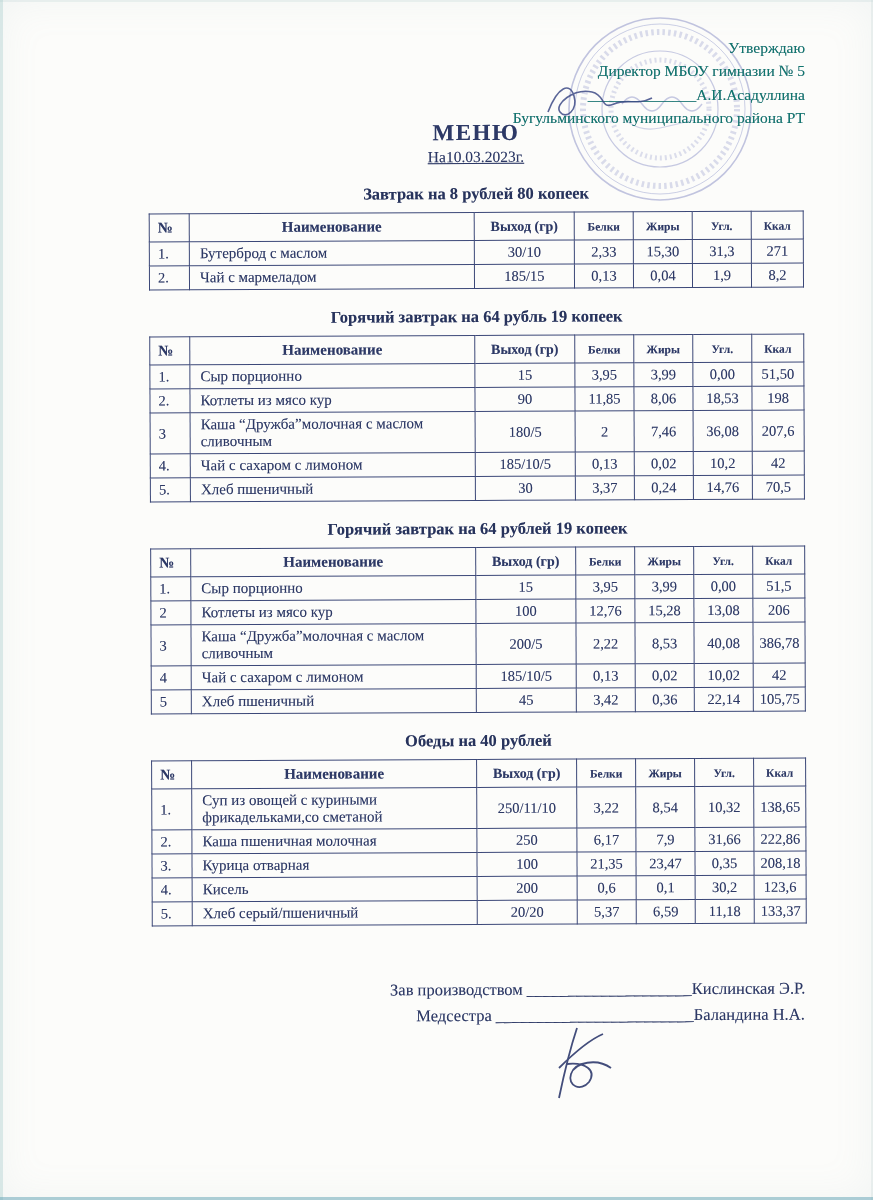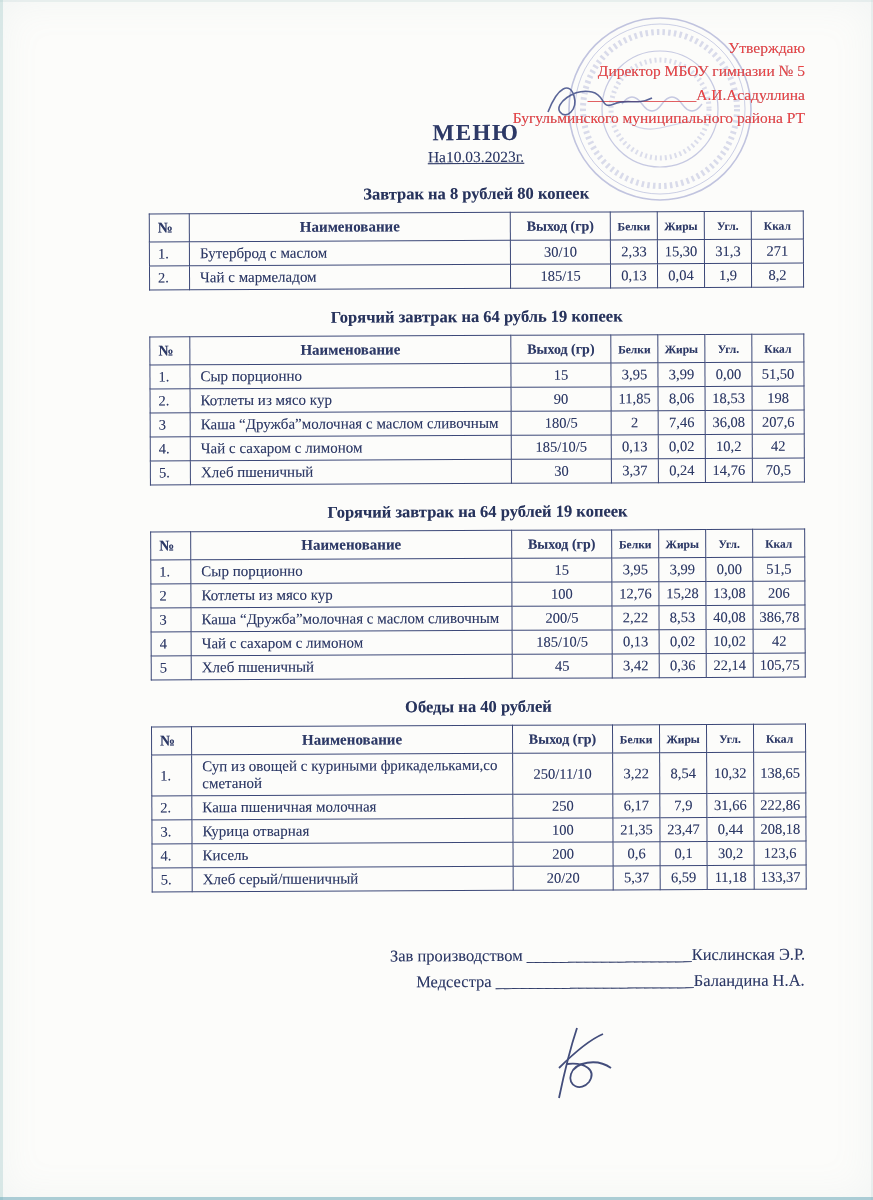--- a/index.html
+++ b/index.html
@@ -13,41 +13,41 @@
                 inset -2px 0 0 rgba(200,215,215,.30),
                 inset 0 2px 0 rgba(195,215,215,.30),
                 inset 0 0 40px rgba(150,180,185,.10);
   }
   .stamp { position:absolute; left:548px; top:12px; z-index:1; }
   .sig-director { position:absolute; left:540px; top:76px; z-index:3; }
   .sig-footer { position:absolute; left:543px; top:1022px; z-index:3; }
 
   .approval {
     position:absolute; top:36px; right:68px; z-index:2;
-    text-align:right; font-size:15.5px; line-height:1.5; color:#ef4444;
+    text-align:right; font-size:15.5px; line-height:1.5; color:#0f766e;
     text-shadow:0 0 .4px rgba(45,57,102,.45);
   }
   .content {
     position:relative; z-index:2;
     width:655px; margin-left:150px; padding-top:120px;
     transform:rotate(-0.25deg);
     text-shadow:0 0 .4px rgba(45,57,102,.4);
   }
   .menu-title { text-align:center; font-weight:bold; font-size:23px; letter-spacing:1.5px; }
   .menu-date { text-align:center; font-size:15.5px; text-decoration:underline; margin-top:2px; }
 
   .tbl-title { text-align:center; font-weight:bold; font-size:16.5px; margin:18px 0 8px; color:#27335c; }
 
   table { width:100%; table-layout:fixed; border-collapse:collapse; background:transparent; }
   th, td { border:1px solid #3c4878; vertical-align:middle; padding:3px 6px; }
   th { font-weight:bold; padding-top:5px; padding-bottom:5px; }
   th:nth-child(1) { width:40px; text-align:left; padding-left:8px; font-size:15px; }
   th:nth-child(2) { text-align:center; font-size:15px; }
   th:nth-child(3) { width:100px; text-align:center; font-size:14px; }
-  th:nth-child(4), th:nth-child(5), th:nth-child(6) { width:47px; text-align:center; font-size:11.5px; }
+  th:nth-child(4), th:nth-child(5), th:nth-child(6) { width:59px; text-align:center; font-size:11.5px; }
   th:nth-child(7) { width:52px; text-align:center; font-size:11.5px;margin-left:36px; }
   td { font-size:15px; }
   td:nth-child(1) { text-align:left; padding-left:8px; font-size:14.5px; }
   td:nth-child(2) { text-align:left; padding-left:10px; }
   td:nth-child(3), td:nth-child(4), td:nth-child(5), td:nth-child(6), td:nth-child(7)
     { text-align:center; font-size:14.5px; }
 
   .footer { margin:52px 0 0 238px; font-size:16.5px; line-height:1.55; }
   .footer .indent { margin-left:26px; }
 </style>
@@ -280,21 +280,21 @@
               <td>7,9</td>
               <td>31,66</td>
               <td>222,86</td>
             </tr>
             <tr>
               <td>3.</td>
               <td>Курица отварная</td>
               <td>100</td>
               <td>21,35</td>
               <td>23,47</td>
-              <td>0,44</td>
+              <td>0,35</td>
               <td>208,18</td>
             </tr>
             <tr>
               <td>4.</td>
               <td>Кисель</td>
               <td>200</td>
               <td>0,6</td>
               <td>0,1</td>
               <td>30,2</td>
               <td>123,6</td>

